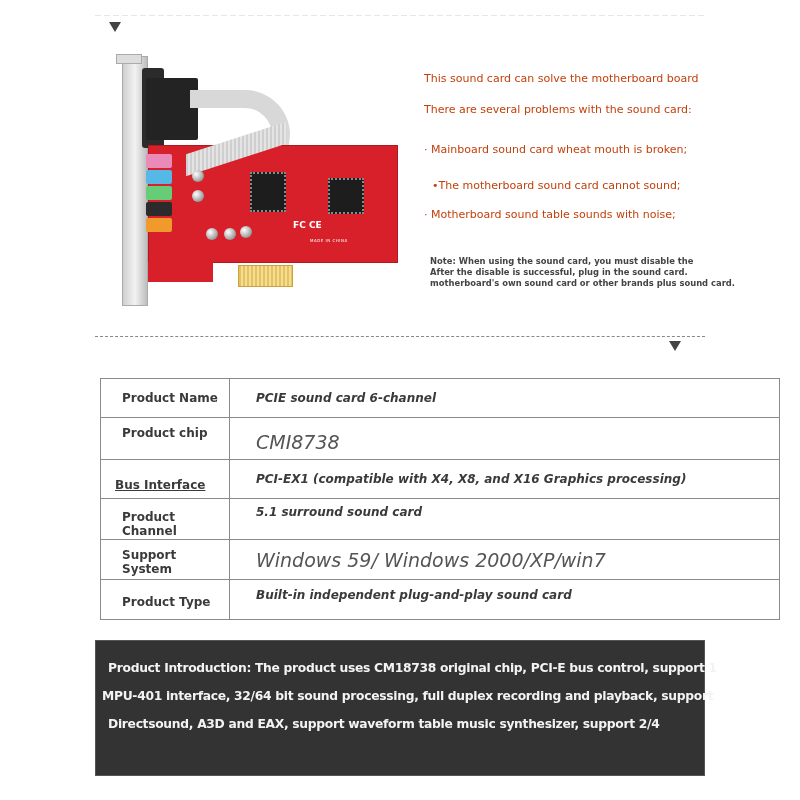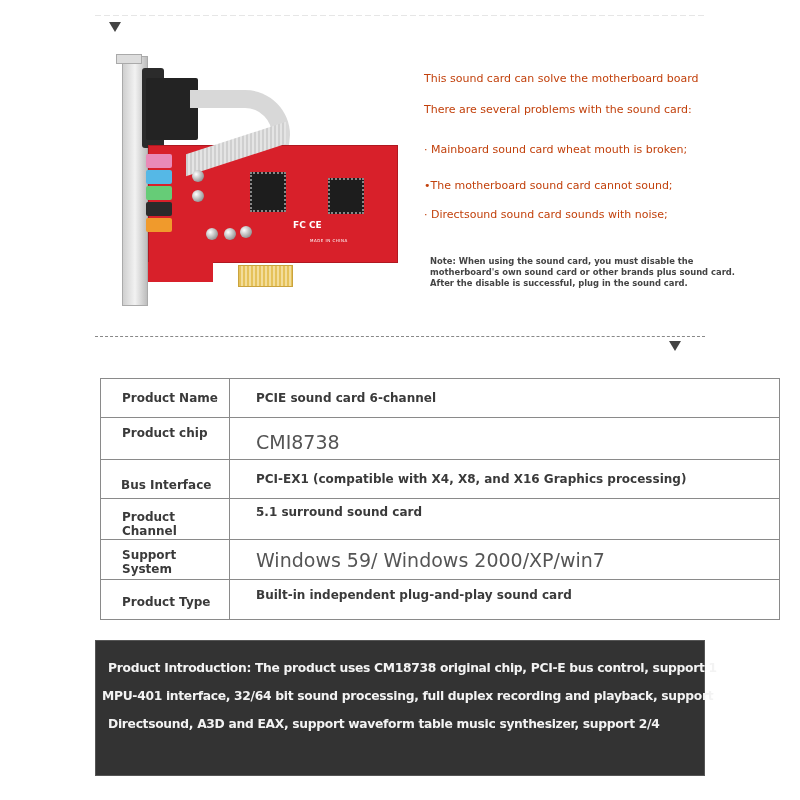--- a/index.html
+++ b/index.html
@@ -48,21 +48,21 @@
 
     
     .intro { position: absolute; left: 424px; top: 72px; font-family: "DejaVu Sans", sans-serif; }
     .intro-line { position: absolute; white-space: nowrap; font-size: 11px; font-weight: normal; color: #c2410c; }
     .note { position: absolute; left: 430px; top: 256px; font-size: 8.4px; line-height: 11px; font-weight: bold; color: #444; white-space: nowrap; }
 
     
     .spec-table { position: absolute; left: 100px; top: 378px; width: 680px; border-collapse: collapse; }
     .spec-table td { border: 1.5px solid #8a8a8a; vertical-align: middle; color: #3a3a3a; }
     .spec-table td.k { width: 129px; padding-left: 21px; font-size: 12px; font-weight: bold; }
-    .spec-table td.v { padding-left: 26px; font-size: 12px; font-weight: bold; }
+    .spec-table td.v { padding-left: 26px; font-size: 12px; font-weight: bold; font-style: italic; }
     .spec-table td.v.light { font-size: 19px; font-weight: normal; color: #555; }
     .r1 { height: 39px; } .r2 { height: 42px; padding-left: 32px; } .r3 { height: 39px; }
     .r4 { height: 41px; } .r5 { height: 40px; } .r6 { height: 40px; }
 
     
     .dark-panel { position: absolute; left: 95px; top: 640px; width: 610px; height: 136px;
       background: #333333; border: 1px solid #555; }
     .dark-line { position: absolute; left: 12px; white-space: nowrap; font-size: 12.3px; font-weight: bold; color: #f3f3f3;
       letter-spacing: -0.3px; }
   </style>
@@ -95,45 +95,45 @@
   <div class="cap" style="left:130px;top:176px;"></div>
   <div class="fcc">FC CE</div>
   <div class="made">MADE IN CHINA</div>
   <div class="connector"></div>
 </div>
 
 <div class="intro">
   <div class="intro-line" style="top:0px;left:0;">This sound card can solve the motherboard board</div>
   <div class="intro-line" style="top:31px;left:0;">There are several problems with the sound card:</div>
   <div class="intro-line" style="top:71px;left:0;">· Mainboard sound card wheat mouth is broken;</div>
-  <div class="intro-line" style="top:107px;left:0;text-align:right;">•The motherboard sound card cannot sound;</div>
-  <div class="intro-line" style="top:136px;left:0;">· Directsound sound card sounds with noise;</div>
+  <div class="intro-line" style="top:107px;left:8px;text-align:right;">•The motherboard sound card cannot sound;</div>
+  <div class="intro-line" style="top:136px;left:0;">· Motherboard sound table sounds with noise;</div>
 </div>
 
 <div class="note">
   <div>Note: When using the sound card, you must disable the</div>
+  <div>After the disable is successful, plug in the sound card.</div>
   <div>motherboard's own sound card or other brands plus sound card.</div>
-  <div>After the disable is successful, plug in the sound card.</div>
 </div>
 
 <div class="mid-rule"></div>
 <div class="tri tri-mid"></div>
 
 <table class="spec-table">
   <tbody>
       <tr class="r1">
     <td class="k">Product Name</td>
     <td class="v">PCIE sound card 6-channel</td>
   </tr>
   <tr class="r2">
     <td class="k" style="vertical-align:top;padding-top:8px;">Product chip</td>
     <td class="v light" style="padding-top:6px;">CMI8738</td>
   </tr>
   <tr class="r3">
-    <td class="k" style="padding-left:20px;padding-top:12px;">Bus Interface</td>
+    <td class="k" style="padding-left:14px;padding-top:12px;text-decoration:underline;">Bus Interface</td>
     <td class="v">PCI-EX1 (compatible with X4, X8, and X16 Graphics processing)</td>
   </tr>
   <tr class="r4">
     <td class="k" style="padding-left:21px;padding-top:10px;">Product Channel</td>
     <td class="v" style="vertical-align:top;padding-top:6px;">5.1 surround sound card</td>
   </tr>
   <tr class="r5">
     <td class="k" style="padding-top:4px;">Support System</td>
     <td class="v light">Windows 59/ Windows 2000/XP/win7</td>
   </tr>

